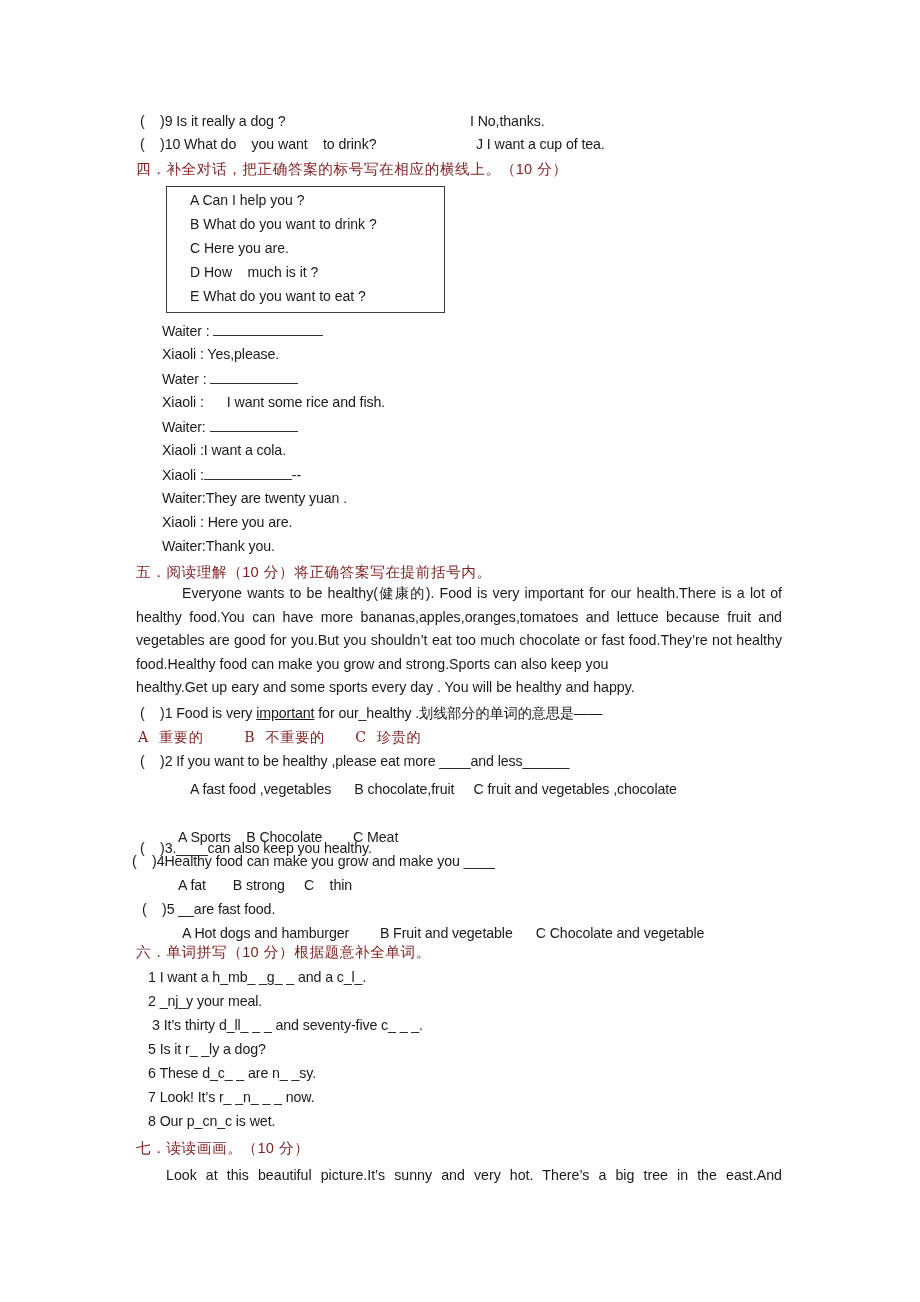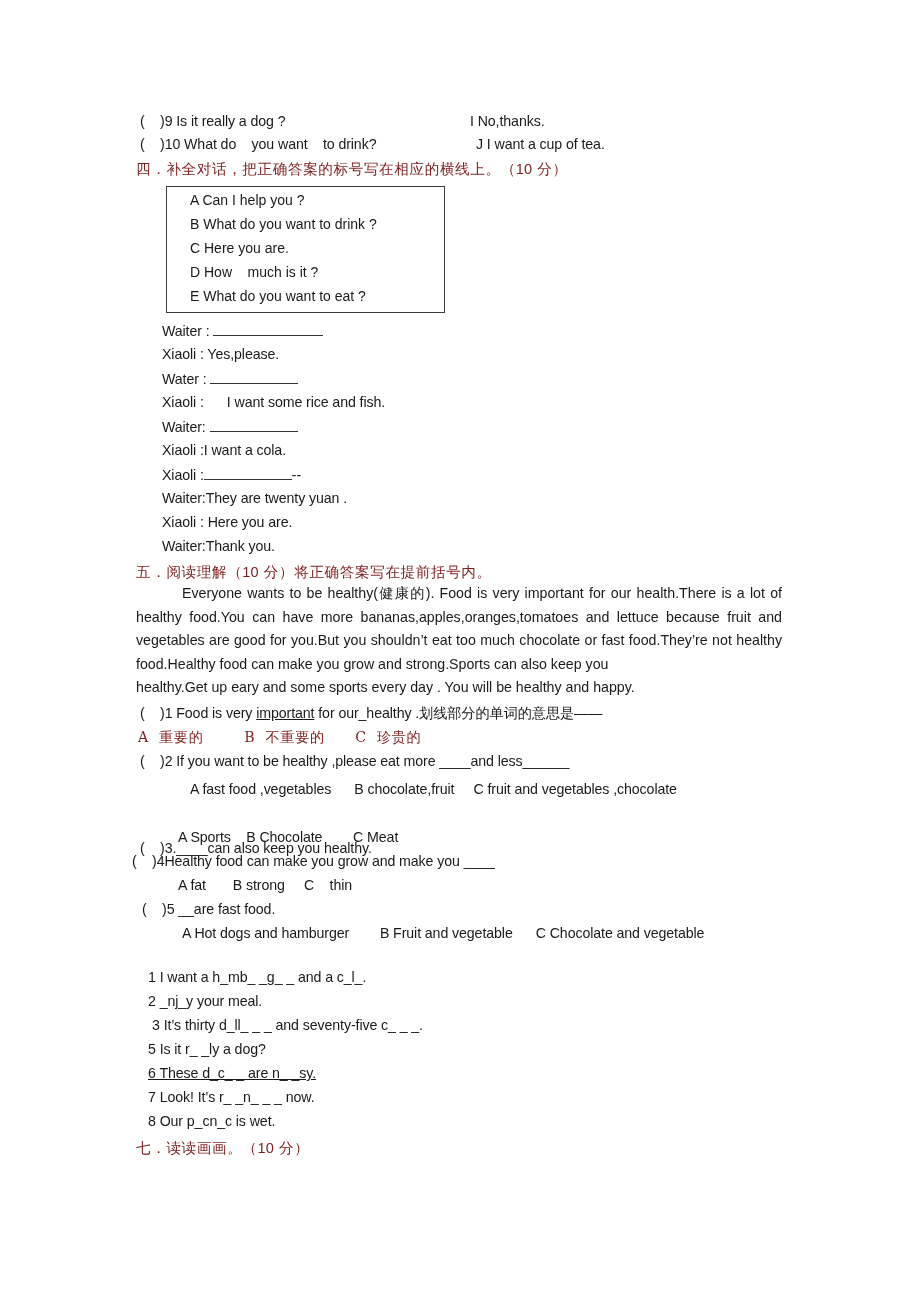--- a/index.html
+++ b/index.html
@@ -147,25 +147,27 @@
 
   <div class="line" style="left:140px; top:805px;margin-top:35px;"><span>(    )</span><span>3.</span><span>____can also keep you healthy.</span></div>
   <div class="line" style="left:178px; top:829px;">A Sports    B Chocolate        C Meat</div>
 
   <div class="line" style="left:132px; top:853px;"><span>(    )</span><span>4</span><span>Healthy food can make you grow and make you ____</span></div>
   <div class="line" style="left:178px; top:877px;">A fat       B strong     C    thin</div>
 
   <div class="line" style="left:142px; top:901px;"><span>(    )</span><span>5</span><span> __are fast food.</span></div>
   <div class="line" style="left:182px; top:925px;">A Hot dogs and hamburger        B Fruit and vegetable      C Chocolate and vegetable</div>
 
+  <div class="line cn" style="left:136px; top:943px;"><span>六．</span><span>单词拼写（</span><span class="num">10</span><span> 分）根据题意补全单词。</span></div>
 
   <div class="line" style="left:148px; top:969px;">1 I want a h_mb_ _g_ _ and a c_l_.</div>
   <div class="line" style="left:148px; top:993px;">2 _nj_y your meal.</div>
   <div class="line" style="left:152px; top:1017px;text-align:center;">3 It’s thirty d_ll_ _ _ and seventy-five c_ _ _.</div>
   <div class="line" style="left:148px; top:1041px;">5 Is it r_ _ly a dog?</div>
-  <div class="line" style="left:148px; top:1065px;text-decoration:underline;">6 These d_c_ _ are n_ _sy.</div>
+  <div class="line" style="left:148px; top:1065px;">6 These d_c_ _ are n_ _sy.</div>
   <div class="line" style="left:148px; top:1089px;">7 Look! It’s r_ _n_ _ _ now.</div>
   <div class="line" style="left:148px; top:1113px;">8 Our p_cn_c is wet.</div>
 
   <div class="line cn" style="left:136px; top:1139px;"><span>七．</span><span>读读画画。（</span><span class="num">10</span><span> 分）</span></div>
 
+  <div class="para-last" style="left:136px; top:1164px; width:646px;">Look at this beautiful picture.It’s sunny and very hot. There’s a big tree in the east.And</div>
 
 </div>
 
 </body></html>

